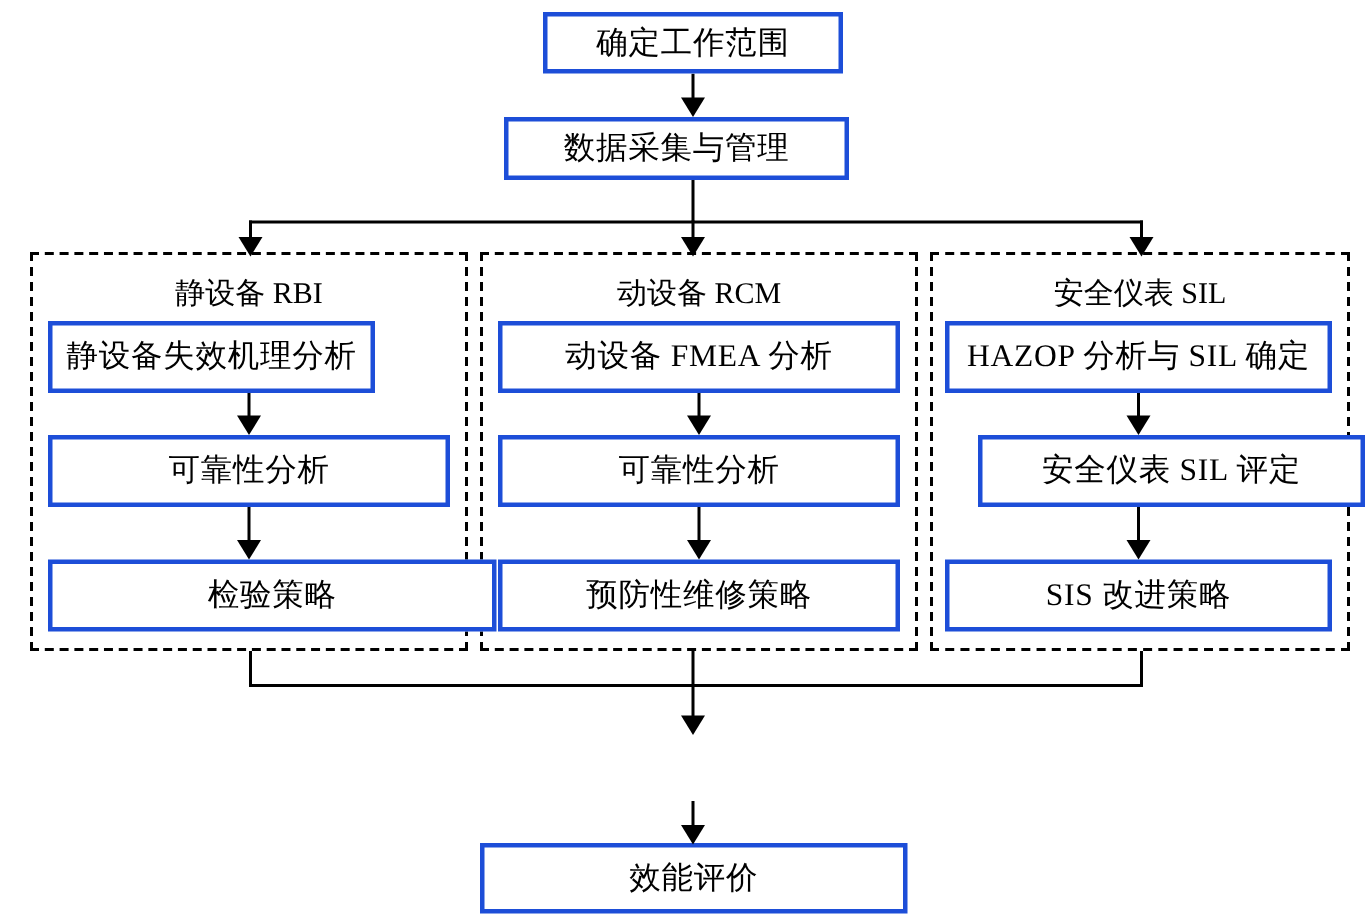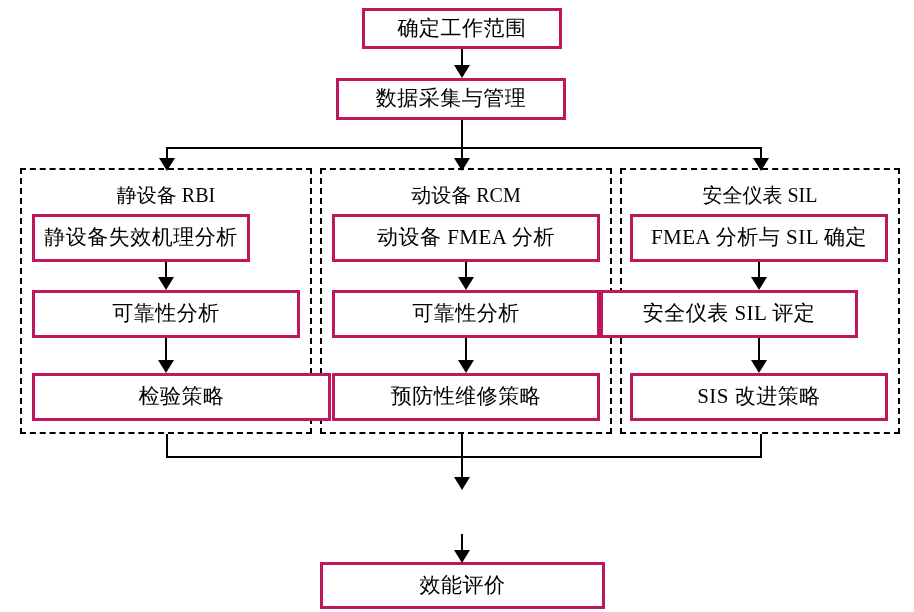--- a/index.html
+++ b/index.html
@@ -16,21 +16,21 @@
     position: relative;
     width: 914px;
     height: 612px;
     background: #ffffff;
     overflow: hidden;
   }
   
   .box {
     position: absolute;
     box-sizing: border-box;
-    border: 3px solid #be185d;
+    border: 3px solid #1d4ed8;
     background: #ffffff;
     display: flex;
     align-items: center;
     justify-content: center;
     text-align: center;
     line-height: 1.1;
     z-index: 3;
   }
   .box .label {
     font-size: 21px;
@@ -145,26 +145,26 @@
 
   <div class="box" style="left:332px; top:373px; width:268px; height:48px;">
     <span class="label">预防性维修策略</span>
   </div>
 
   <div class="group" style="left:620px; top:168px; width:280px; height:266px;">
     <div class="group-title">安全仪表 SIL</div>
   </div>
 
   <div class="box" style="left:630px; top:214px; width:258px; height:48px;">
-    <span class="label">FMEA 分析与 SIL 确定</span>
+    <span class="label">HAZOP 分析与 SIL 确定</span>
   </div>
   <div class="vline" style="left:758px; top:262px; height:19px;"></div>
   <div class="arrowhead" style="left:751px; top:277px;"></div>
 
-  <div class="box" style="left:600px; top:290px; width:258px; height:48px;">
+  <div class="box" style="left:652px; top:290px; width:258px; height:48px;">
     <span class="label">安全仪表 SIL 评定</span>
   </div>
   <div class="vline" style="left:758px; top:338px; height:26px;"></div>
   <div class="arrowhead" style="left:751px; top:360px;"></div>
 
   <div class="box" style="left:630px; top:373px; width:258px; height:48px;">
     <span class="label">SIS 改进策略</span>
   </div>
 
   <div class="vline" style="left:166px; top:434px; height:24px;"></div>

